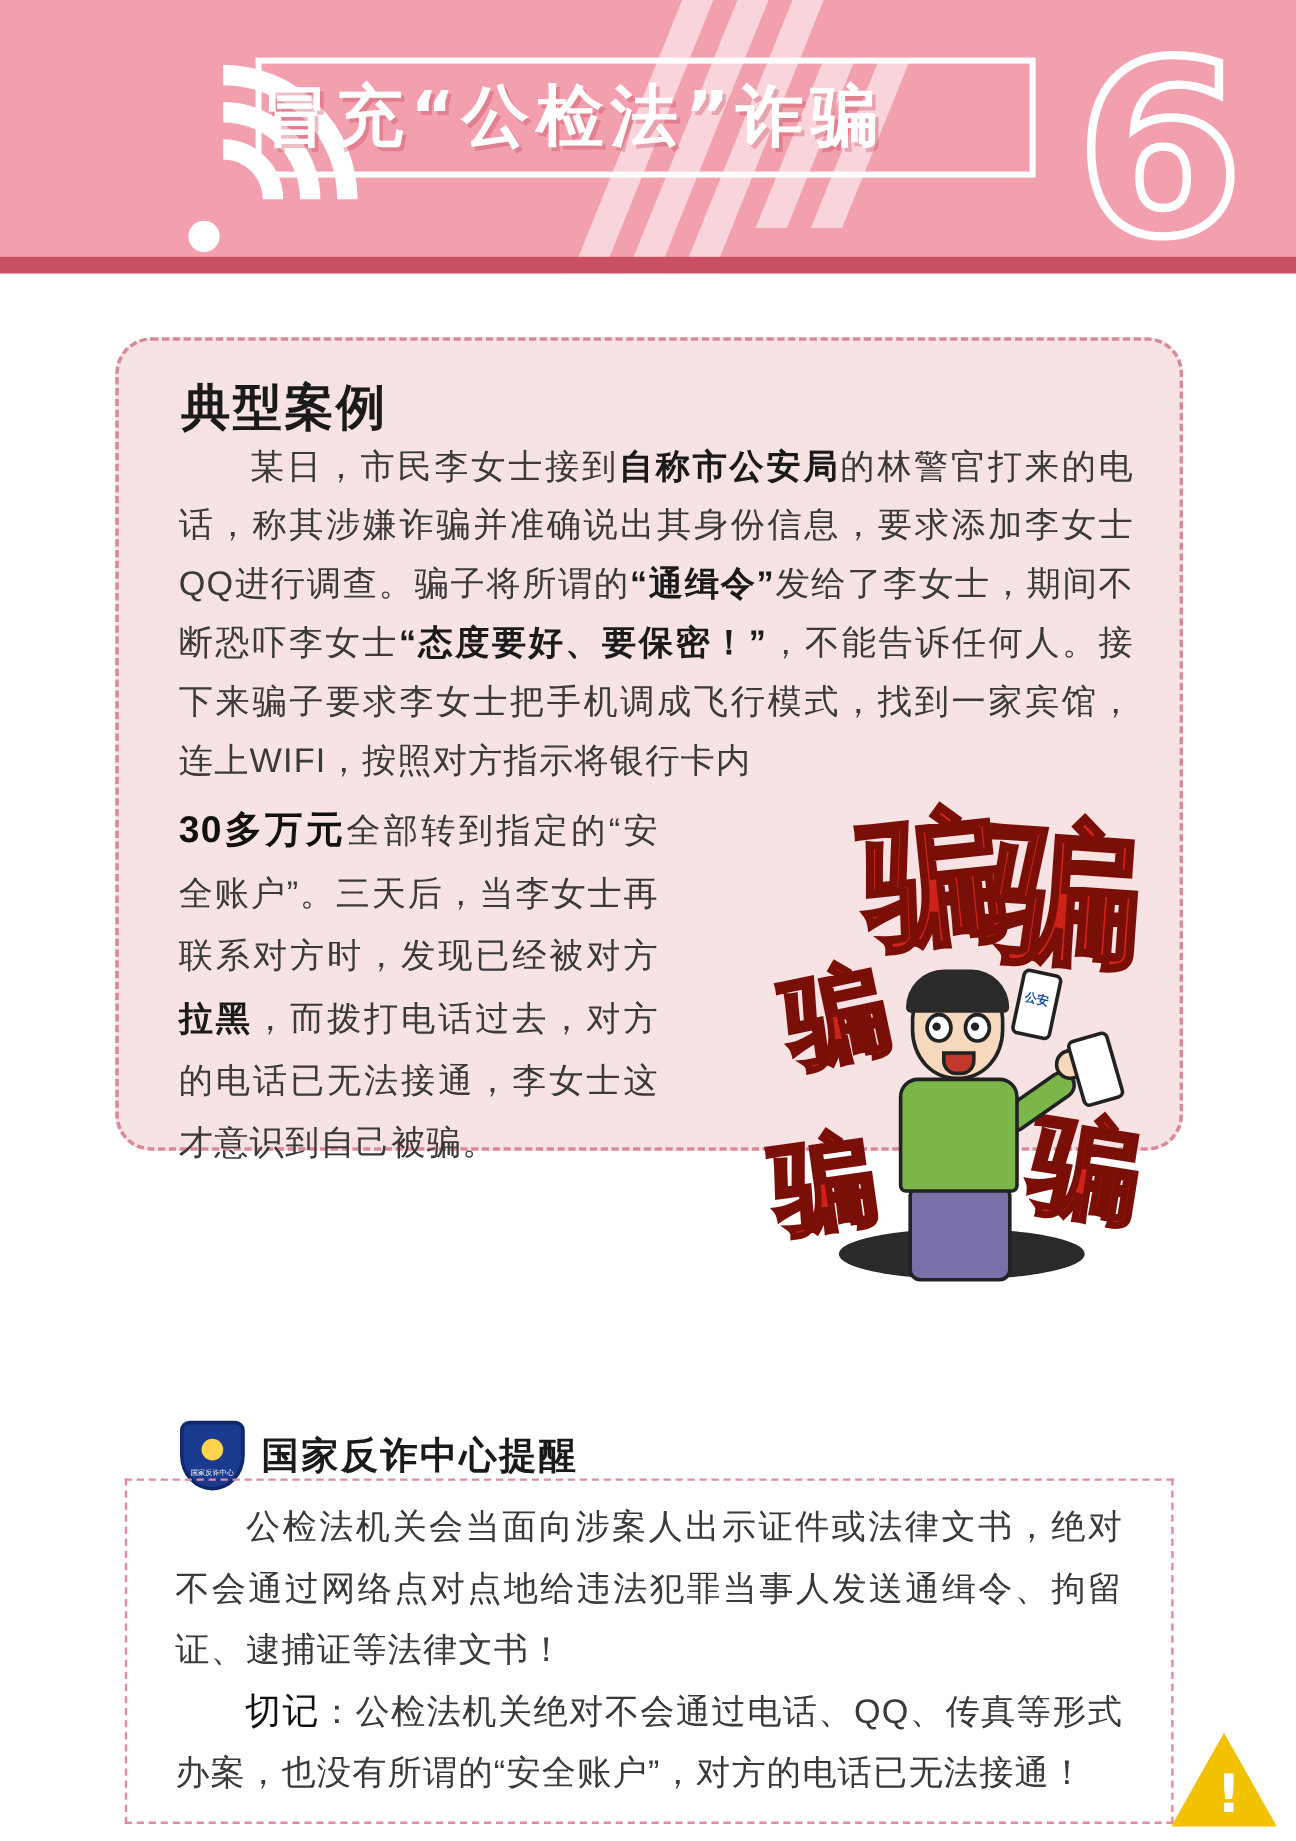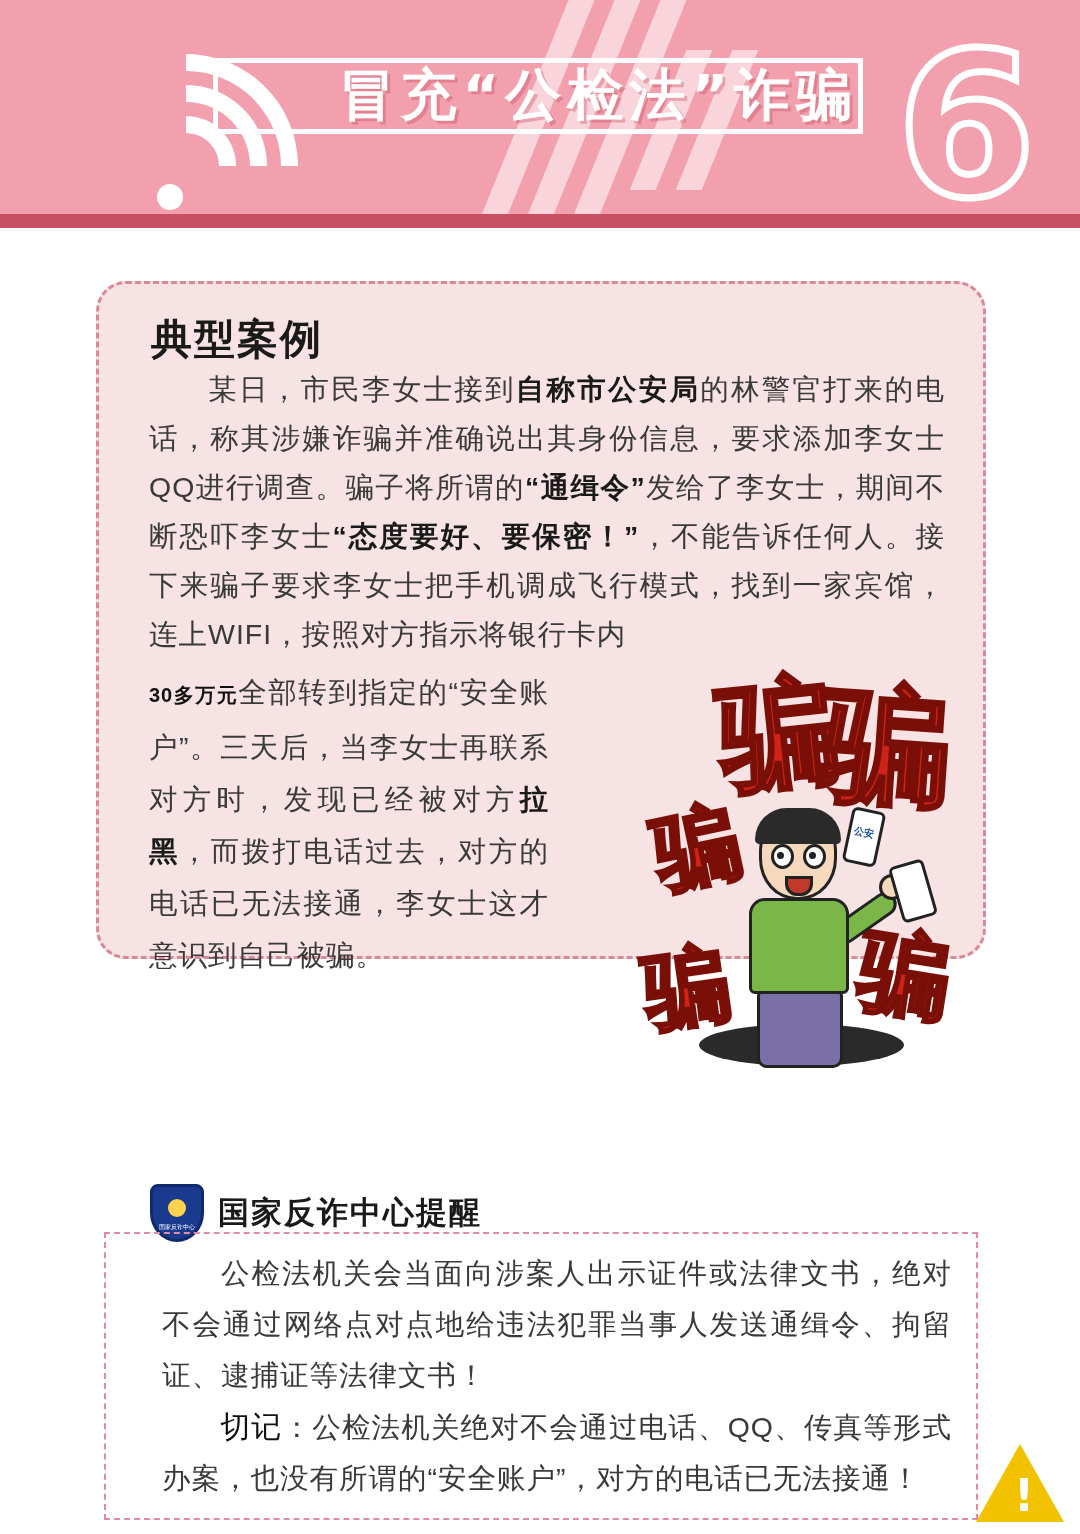--- a/index.html
+++ b/index.html
@@ -76,28 +76,28 @@
   }
   .slashes i:nth-child(1) { left: 0px; }
   .slashes i:nth-child(2) { left: 46px; }
   .slashes i:nth-child(3) { left: 92px; }
   .slashes i:nth-child(4) { left: 138px; height: 140px; top: 60px;}
   .slashes i:nth-child(5) { left: 184px; height: 140px; top: 60px;}
 
   .title-box {
     position: absolute;
     left: 213px;
-    top: 58px;
+    top: 48px;
     width: 650px;
-    height: 76px;
+    height: 100px;
     border: 5px solid #ffffff;
     box-sizing: border-box;
     display: flex;
     align-items: center;
-    justify-content: flex-end;
+    justify-content: flex-start;
   }
   .title-text {
     color: #ffffff;
     font-size: 56px;
     font-weight: bold;
     letter-spacing: 6px;
     font-family: "DejaVu Sans", "Liberation Sans", sans-serif;
     text-shadow: 3px 3px 0 rgba(200,70,90,0.35);
     white-space: nowrap;
   }
@@ -154,21 +154,21 @@
     left: 50px;
     top: 382px;
     width: 400px;
     font-size: 28.5px;
     line-height: 52px;
     color: #3a3a3a;
     text-align: justify;
     letter-spacing: 1px;
   }
   .case-body-2 b { color: #1a1a1a; font-weight: bold; }
-  .money { font-weight: bold; color: #111; font-size: 20px; }
+  .money { font-weight: bold; color: #111; font-size: 31px; }
 
   
   .illustration {
     position: absolute;
     left: 470px;
     top: 390px;
     width: 400px;
     height: 430px;
   }
   .ill-char {
@@ -267,21 +267,20 @@
   .reminder-body {
     position: absolute;
     left: 146px;
     top: 1248px;
     width: 790px;
     font-size: 28.5px;
     line-height: 51px;
     color: #3a3a3a;
     text-align: justify;
     letter-spacing: 1px;
-    margin-left: 16px;
   }
   .reminder-body .indent { display: inline-block; width: 58px; }
   .note-label {
     font-weight: normal;
     color: #111;
     font-family: "DejaVu Sans", "Liberation Sans", sans-serif;
     font-size: 30px;
   }
   .warn-tri {
     position: absolute;

